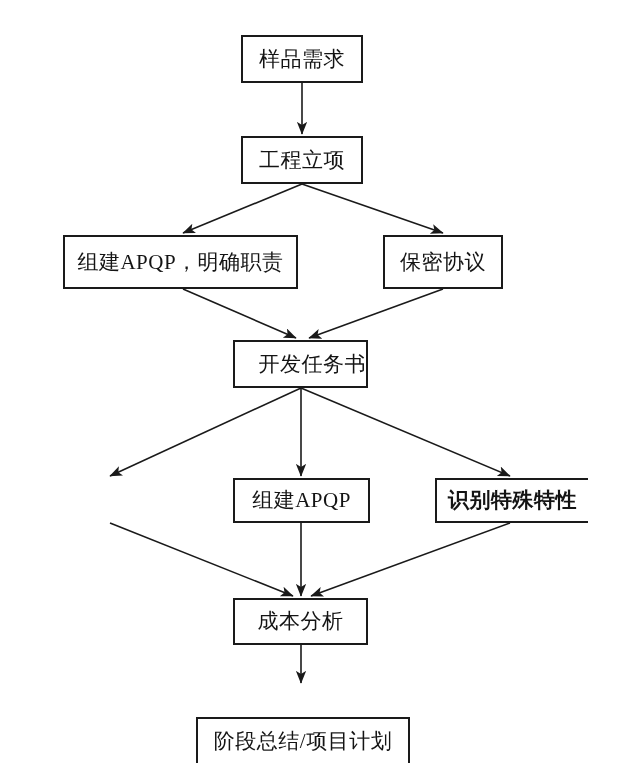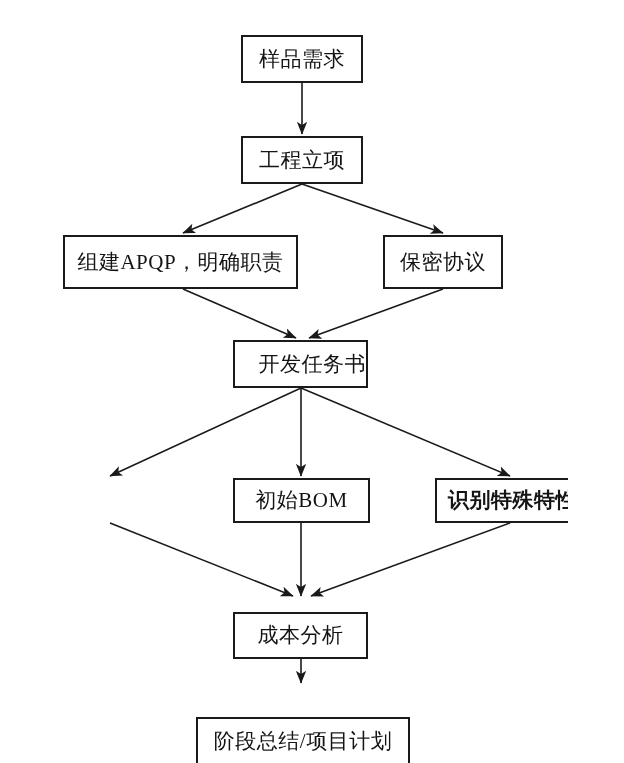--- a/index.html
+++ b/index.html
@@ -9,20 +9,21 @@
   }
   body {
     font-family: "Liberation Serif", "DejaVu Serif", serif;
   }
   #flowchart-canvas {
     position: relative;
     width: 568px;
     height: 763px;
     background: #ffffff;
     overflow: hidden;
+    padding-left: 20px;
   }
   #edges-layer {
     position: absolute;
     left: 0;
     top: 0;
     width: 624px;
     height: 763px;
   }
   .node {
     position: absolute;
@@ -85,28 +86,28 @@
   <div class="node" style="left: 383px; top: 235px; width: 120px; height: 54px;">
     <span class="node-label">保密协议</span>
   </div>
 
   <div class="node" style="left: 233px; top: 340px; width: 135px; height: 48px; justify-content: flex-end;">
     <span class="node-label">开发任务书</span>
   </div>
 
 
   <div class="node" style="left: 233px; top: 478px; width: 137px; height: 45px;">
-    <span class="node-label">初始BOM</span>
+    <span class="node-label">组建APQP</span>
   </div>
 
   <div class="node" style="left: 435px; top: 478px; width: 155px; height: 45px; font-weight: bold;">
     <span class="node-label">识别特殊特性</span>
   </div>
 
-  <div class="node" style="left: 233px; top: 612px; width: 135px; height: 47px; align-items: center;">
+  <div class="node" style="left: 233px; top: 598px; width: 135px; height: 47px; align-items: center;">
     <span class="node-label">成本分析</span>
   </div>
 
   <div class="node" style="left: 196px; top: 685px; width: 214px; height: 48px; margin-top: 32px;">
     <span class="node-label">阶段总结/项目计划</span>
   </div>
 
 </div>
 
 </body></html>

